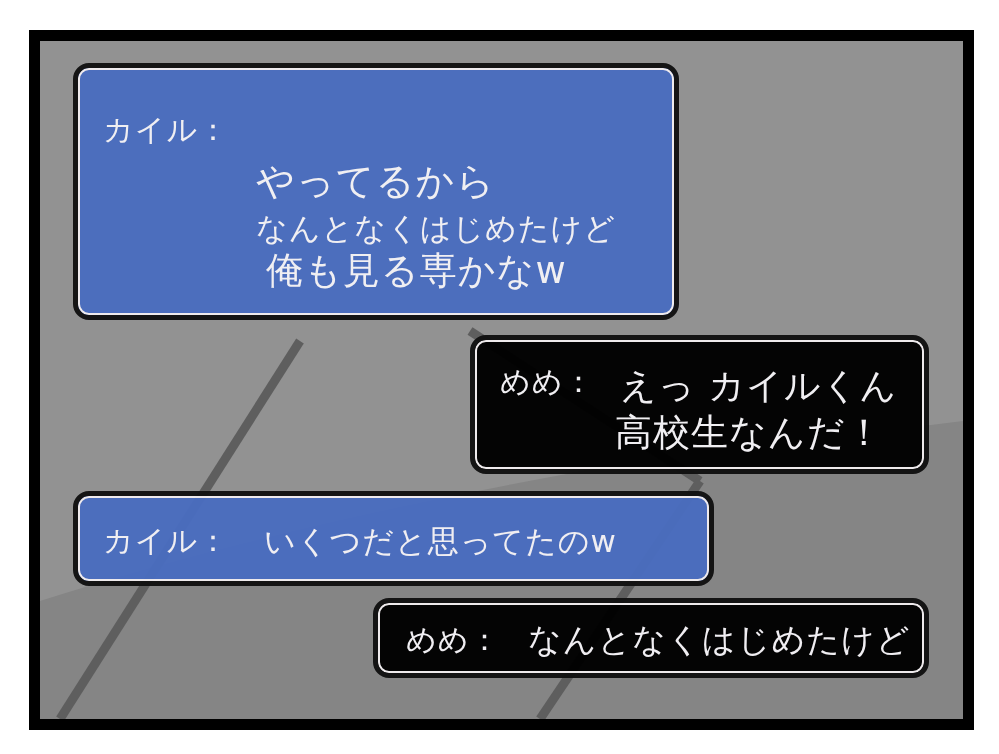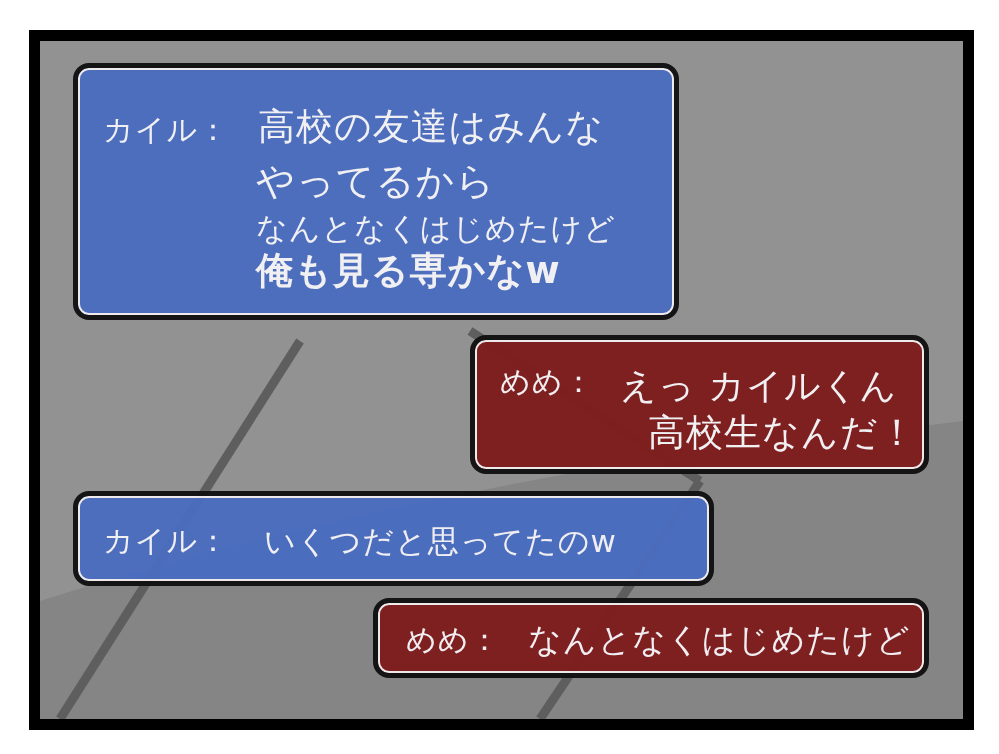--- a/index.html
+++ b/index.html
@@ -22,47 +22,46 @@
     .bubble {
       position: absolute;
       box-sizing: border-box;
       border: 5px solid #111;
       border-radius: 16px;
       box-shadow: inset 0 0 0 2px #f2eef0;
       color: #f4f2f6;
       opacity: 0.97;
     }
     .bubble.blue { background: #4a6dbf; }
-    .bubble.red  { background: #7f1d1d; }
+    .bubble.red  { background: #000000; }
     .speaker, .line { position: absolute; white-space: nowrap; letter-spacing: 1px; }
     .speaker { font-size: 30px; }
   </style>
 </head>
 <body>
 
 <div class="panel">
   <svg class="bg-svg" width="923" height="678" viewBox="0 0 923 678">
     <path d="M 0 560 Q 250 480 600 420 L 923 380 L 923 678 L 0 678 Z" fill="#858585"></path>
     <line x1="260" y1="300" x2="20" y2="678" stroke="#5e5e5e" stroke-width="9"></line>
     <line x1="430" y1="290" x2="660" y2="440" stroke="#5e5e5e" stroke-width="9"></line>
     <line x1="660" y1="440" x2="500" y2="678" stroke="#5e5e5e" stroke-width="9"></line>
   </svg>
 
   <div class="bubble blue" style="left:33px; top:22px; width:606px; height:257px;">
     <span class="speaker" style="left:25px; top:42px;">カイル：</span>
-    <span class="line" style="left:180px; top:34px; font-size:37px;">高校の友達はみんな</span>
     <span class="line" style="left:178px; top:88px; font-size:38px;">やってるから</span>
     <span class="line" style="left:178px; top:140px; font-size:31px;text-align:right;">なんとなくはじめたけど</span>
-    <span class="line" style="left:178px; top:178px; font-size:37px;font-weight:bold;">俺も見る専かなw</span>
+    <span class="line" style="left:188px; top:178px; font-size:37px;">俺も見る専かなw</span>
   </div>
 
   <div class="bubble red" style="left:430px; top:294px; width:459px; height:139px;">
     <span class="speaker" style="left:25px; top:22px;">めめ：</span>
     <span class="line" style="left:145px; top:22px; font-size:36px;">えっ カイルくん</span>
-    <span class="line" style="left:140px; top:68px; font-size:37px;margin-left:33px;">高校生なんだ！</span>
+    <span class="line" style="left:140px; top:68px; font-size:37px;">高校生なんだ！</span>
   </div>
 
   <div class="bubble blue" style="left:33px; top:450px; width:641px; height:95px;">
     <span class="speaker" style="left:25px; top:25px;">カイル：</span>
     <span class="line" style="left:186px; top:25px; font-size:31px;">いくつだと思ってたのw</span>
   </div>
 
   <div class="bubble red" style="left:333px; top:557px; width:556px; height:80px;">
     <span class="speaker" style="left:28px; top:17px;">めめ：</span>
     <span class="line" style="left:150px; top:15px; font-size:33px;">なんとなくはじめたけど</span>

